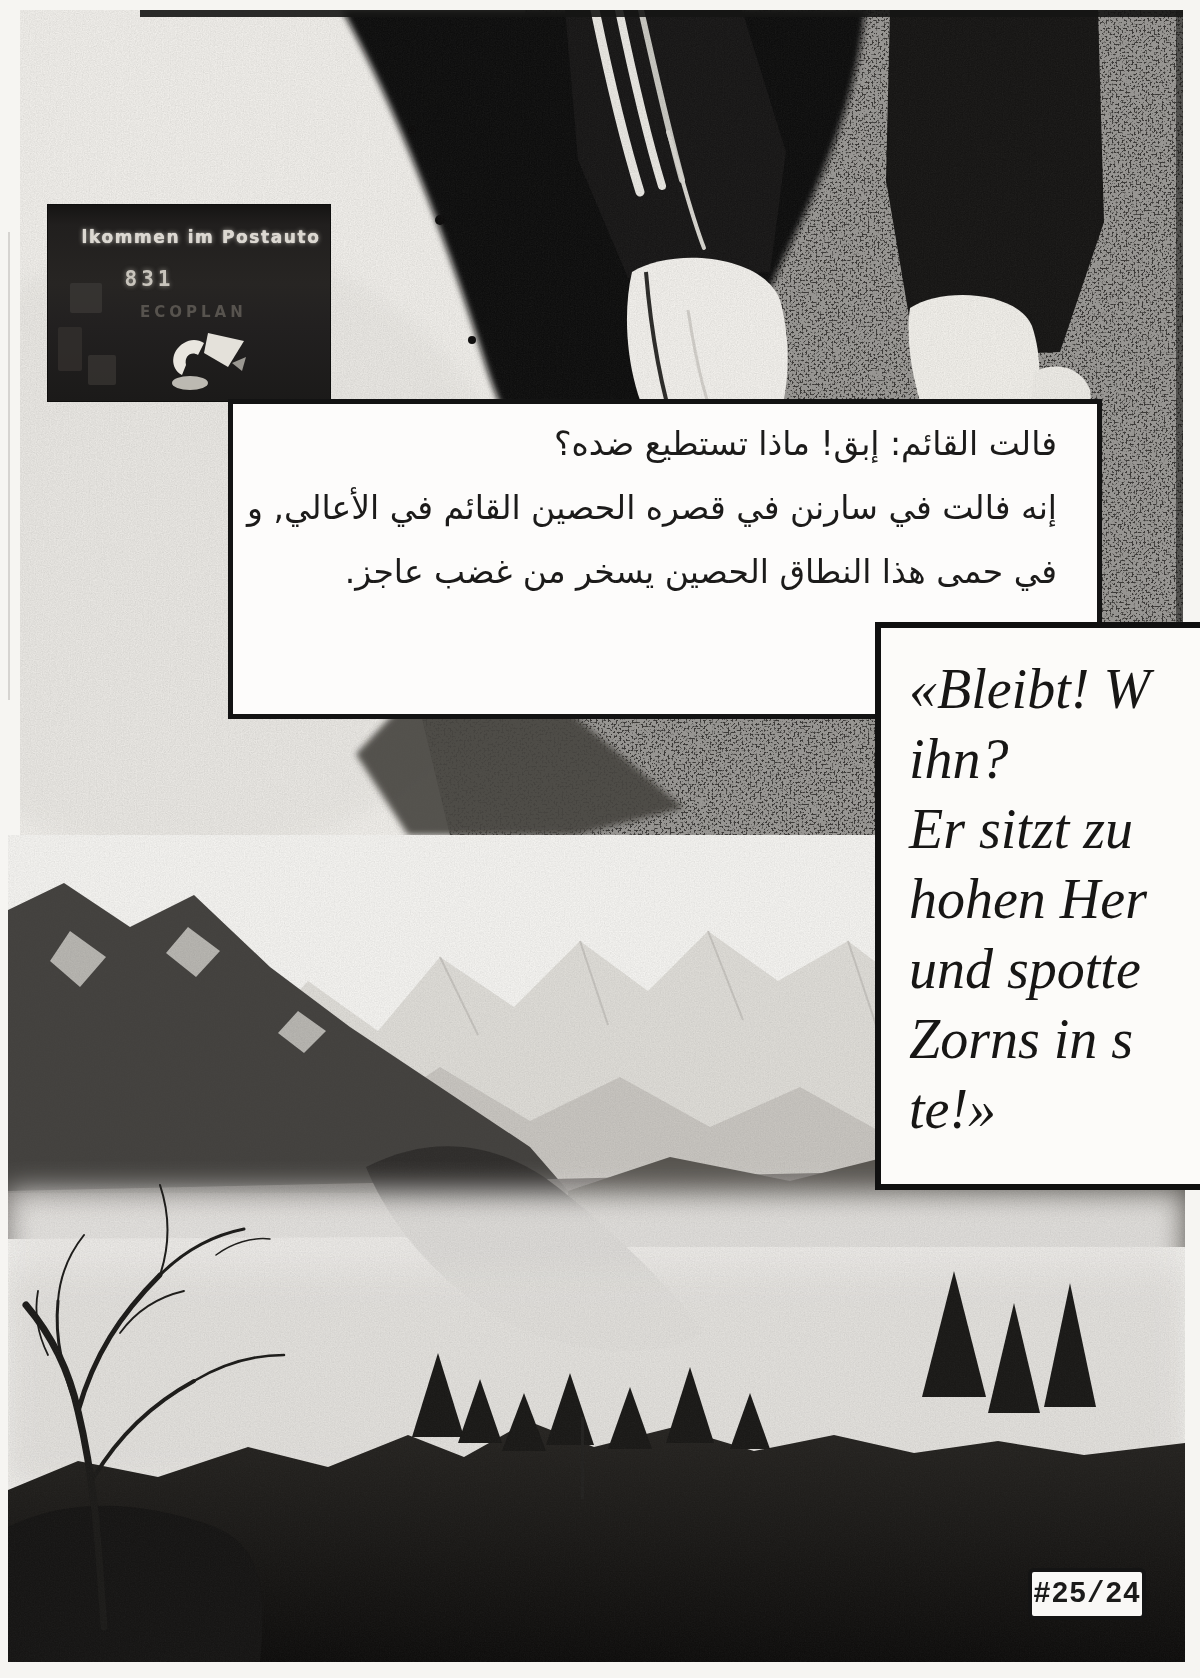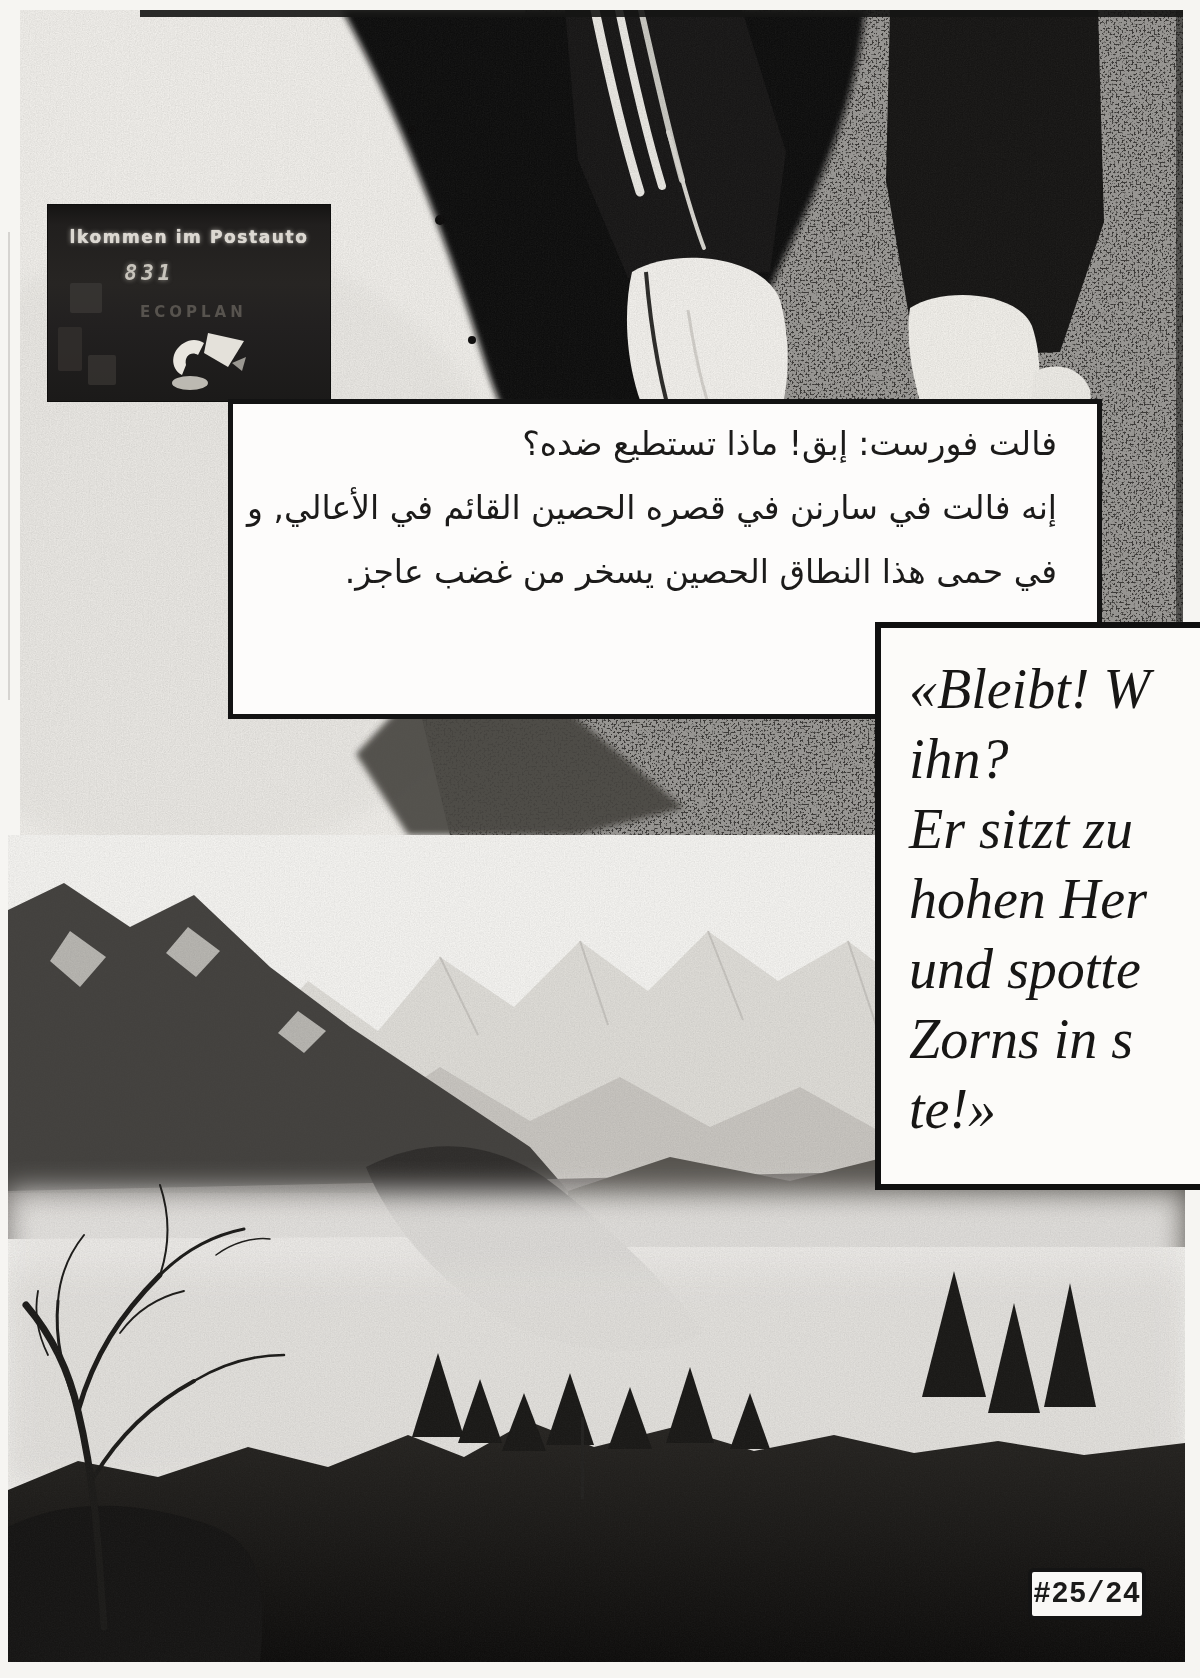--- a/index.html
+++ b/index.html
@@ -16,28 +16,28 @@
   
   .scan-line { position:absolute; left:8px; top:232px; width:2px; height:468px; background:#d6d4d1; z-index:0; }
 
   
   .inset {
     position:absolute; left:48px; top:205px; width:282px; height:196px; z-index:2;
     background:linear-gradient(180deg,#151413 0%,#211f1e 10%,#272523 40%,#222020 62%,#1b1a19 100%);
     overflow:hidden; box-shadow:0 0 0 1px #0e0e0d;
   }
   .inset .disp-l1 {
-    position:absolute; top:22px; left:0; width:100%; text-align:center;
+    position:absolute; top:22px; left:12px; width:100%; text-align:center;
     font-family:"DejaVu Sans", sans-serif; font-weight:bold; font-size:17px; letter-spacing:1.6px;
     color:#dcd8d1; text-shadow:0 0 5px rgba(235,230,220,.65), 0 0 1px #fff; white-space:nowrap;
   }
   .inset .disp-l2 {
-    position:absolute; top:56px; left:0; width:72%; text-align:center;
+    position:absolute; top:62px; left:0; width:72%; text-align:center;
     font-family:"DejaVu Sans Mono", monospace; font-weight:bold; font-size:21px; letter-spacing:4px;
-    color:#c8c4bc; text-shadow:0 0 5px rgba(230,225,215,.55);font-style:italic;
+    color:#c8c4bc; text-shadow:0 0 5px rgba(230,225,215,.55);
   }
   .inset .disp-l3 {
     position:absolute; top:98px; left:92px;
     font-family:"DejaVu Sans", sans-serif; font-weight:bold; font-size:15px; letter-spacing:4px;
     color:#5d5953; opacity:.9;
   }
   .inset .panel-a { position:absolute; left:22px; top:78px; width:32px; height:30px; background:#3a3734; border-radius:2px; opacity:.8; }
   .inset .panel-b { position:absolute; left:10px; top:122px; width:24px; height:44px; background:#33302d; border-radius:2px; opacity:.8; }
   .inset .panel-c { position:absolute; left:40px; top:150px; width:28px; height:30px; background:#403c38; border-radius:2px; opacity:.6; }
   .inset .logo { position:absolute; left:104px; top:118px; width:120px; height:72px; }
@@ -155,21 +155,21 @@
     <div class="panel-c"></div>
     <svg class="logo" viewBox="0 0 120 72">
       <path d="M30,52 C18,46 18,28 32,20 C38,16 46,16 52,20 L46,32 C40,28 32,32 34,42 Z" fill="#e9e6df"></path>
       <path d="M56,10 L92,18 L76,44 L52,30 Z" fill="#e4e1da"></path>
       <ellipse cx="38" cy="60" rx="18" ry="7" fill="#d8d5cd" opacity=".85"></ellipse>
       <path d="M80,40 L94,34 L90,48 Z" fill="#b9b6af" opacity=".8"></path>
     </svg>
   </div>
 
   <div class="caption-arabic">
-    <div class="aline">فالت فورست: إبق!  ماذا تستطيع ضده؟</div>
+    <div class="aline">فالت القائم: إبق!  ماذا تستطيع ضده؟</div>
     <div class="aline">إنه فالت في سارنن في قصره الحصين القائم في الأعالي, و</div>
     <div class="aline">في حمى هذا النطاق الحصين يسخر من غضب عاجز.</div>
   </div>
 
   <div class="quote-german">
     <div class="gline">«Bleibt! W</div>
     <div class="gline">ihn?</div>
     <div class="gline">Er sitzt zu</div>
     <div class="gline">hohen Her</div>
     <div class="gline">und spotte</div>

